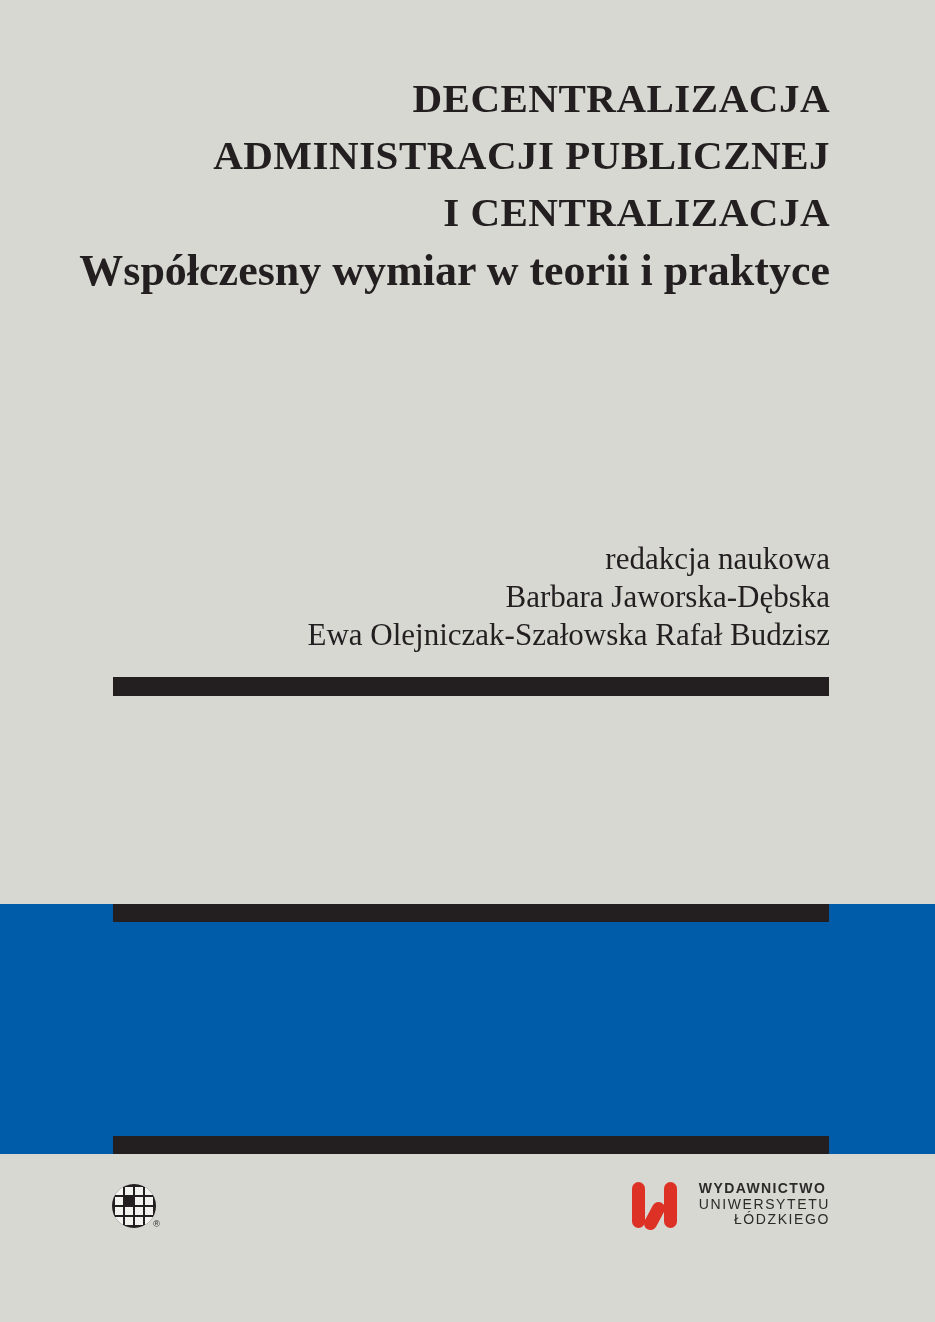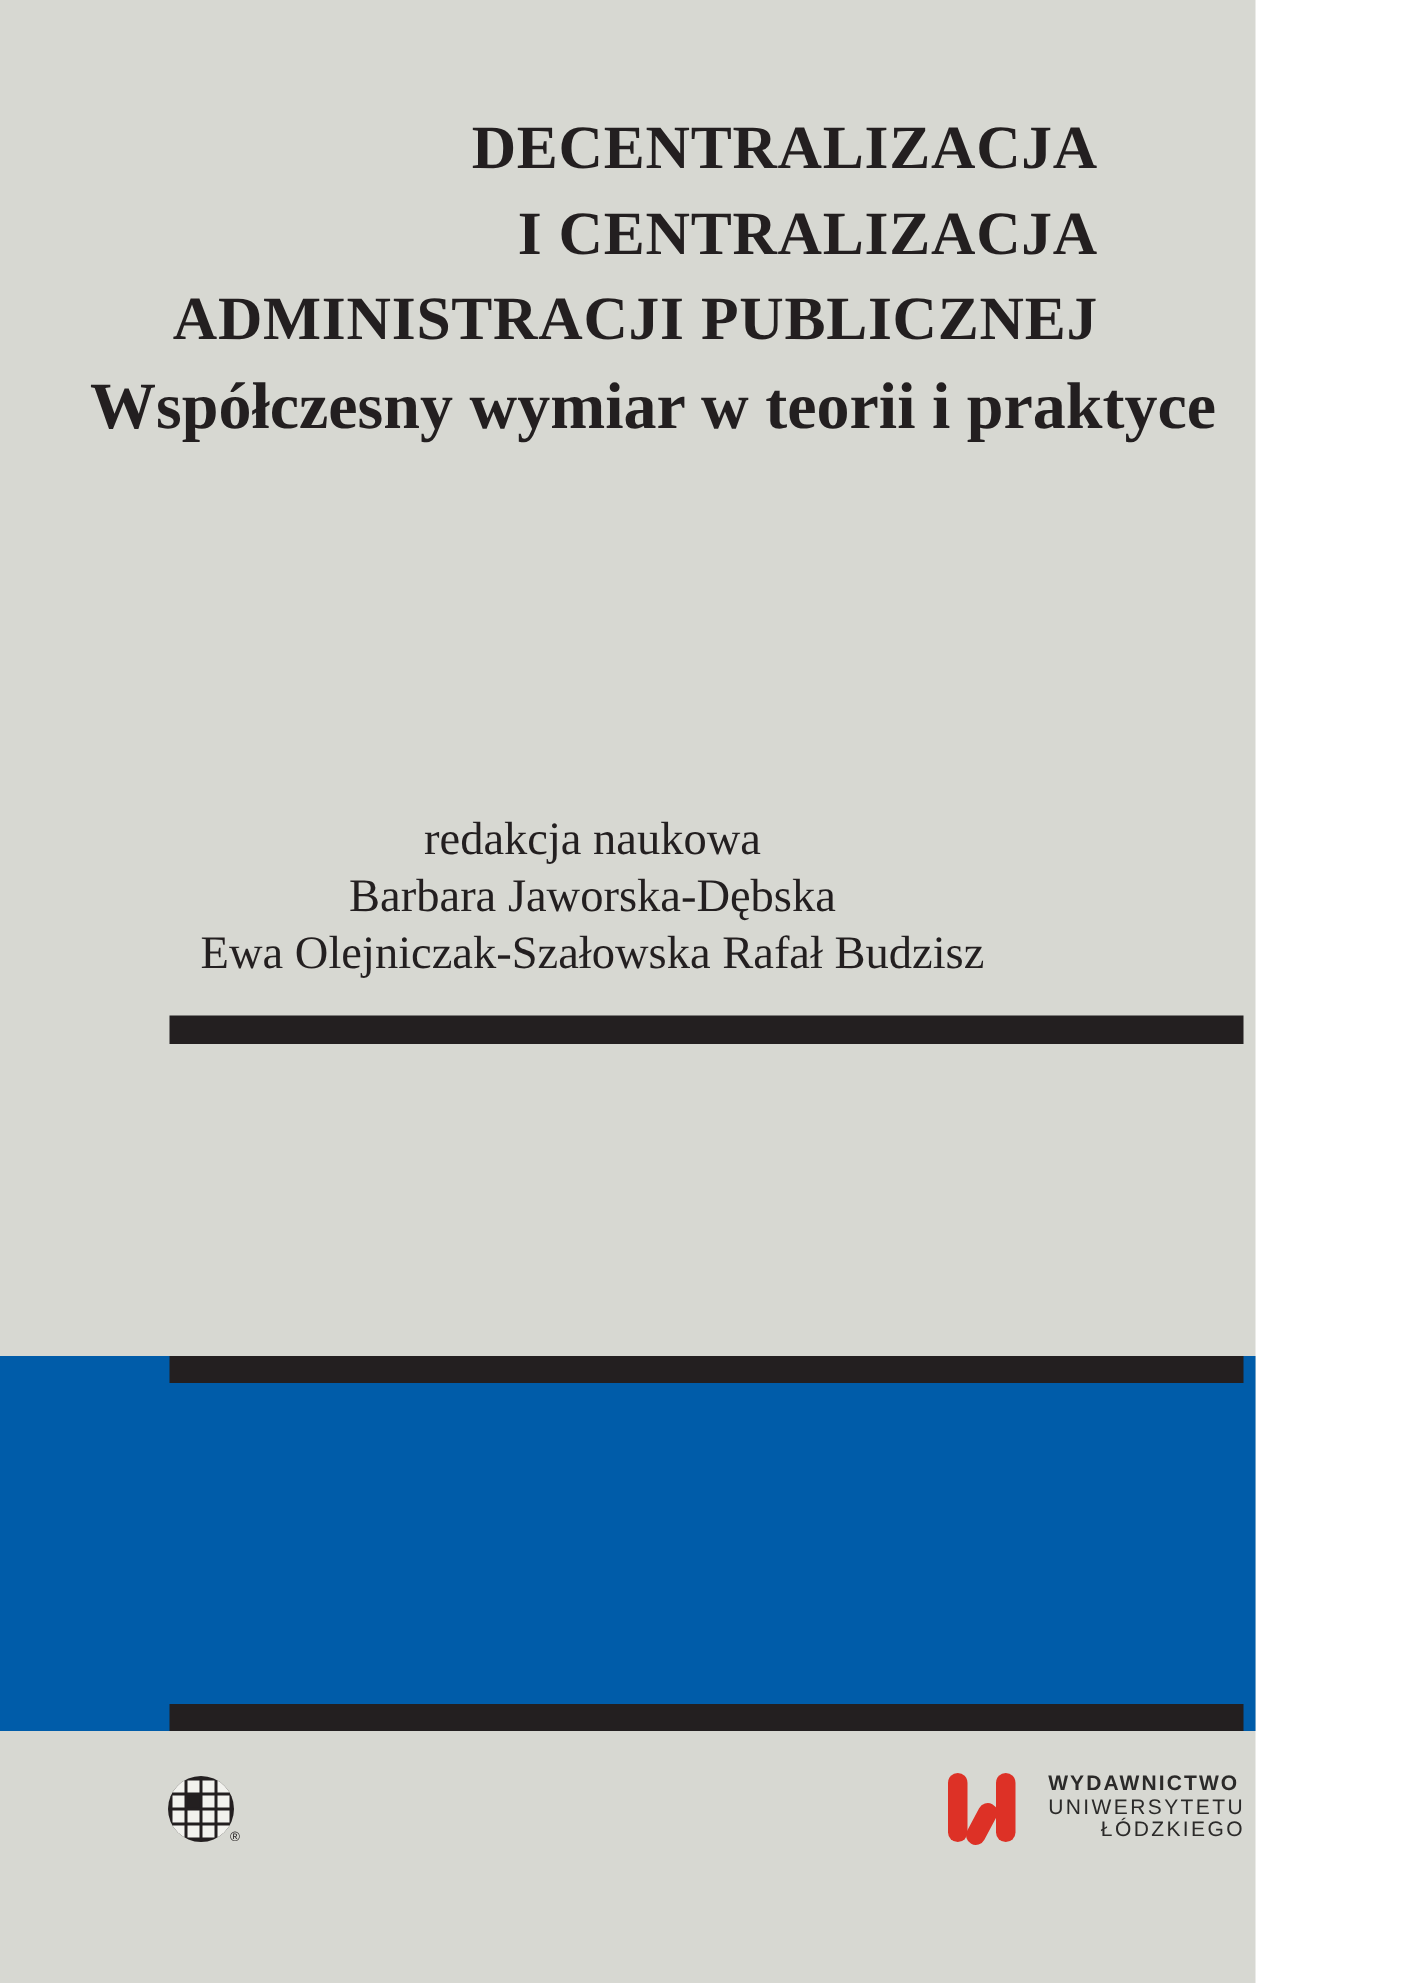--- a/index.html
+++ b/index.html
@@ -1,20 +1,20 @@
 <!DOCTYPE html>
 <html style="--background: #D7D8D2; --band-blue: #005CA9; --bar-black: #231F20; --text-dark: #231F20; --logo-red: #DD3126;"><head>
 <meta charset="utf-8">
 <style>
   html, body { margin: 0; padding: 0; }
   body { font-family: "Liberation Serif", serif; }
 
   .cover {
     position: relative;
-    width: 837px;
+    width: 935px;
     height: 1322px;
     background: var(--background, #D7D8D2);
     overflow: hidden;
   }
 
   
   .title-block {
     position: absolute;
     top: 70px;
     right: 105px;
@@ -36,21 +36,21 @@
     line-height: 45px;
     white-space: nowrap;
   }
 
   
   .editors-block {
     position: absolute;
     top: 540px;
     right: 105px;
     left: 58px;
-    text-align: center;
+    text-align: right;
     color: var(--text-dark, #231F20);
   }
   .editors-label,
   .editor-name {
     font-size: 31px;
     font-weight: normal;
     line-height: 38px;
     white-space: nowrap;
   }
 
@@ -184,22 +184,22 @@
     text-align: right;
   }
 </style>
 </head>
 <body>
 
 <div class="cover">
 
   <div class="title-block">
     <div class="title-line">DECENTRALIZACJA</div>
+    <div class="title-line">ADMINISTRACJI PUBLICZNEJ</div>
     <div class="title-line">I CENTRALIZACJA</div>
-    <div class="title-line">ADMINISTRACJI PUBLICZNEJ</div>
     <div class="subtitle">Współczesny wymiar w teorii i praktyce</div>
   </div>
 
   <div class="editors-block">
     <div class="editors-label">redakcja naukowa</div>
     <div class="editor-name">Barbara Jaworska-Dębska</div>
     <div class="editor-name">Ewa Olejniczak-Szałowska Rafał Budzisz</div>
   </div>
 
   <div class="rule-authors"></div>

